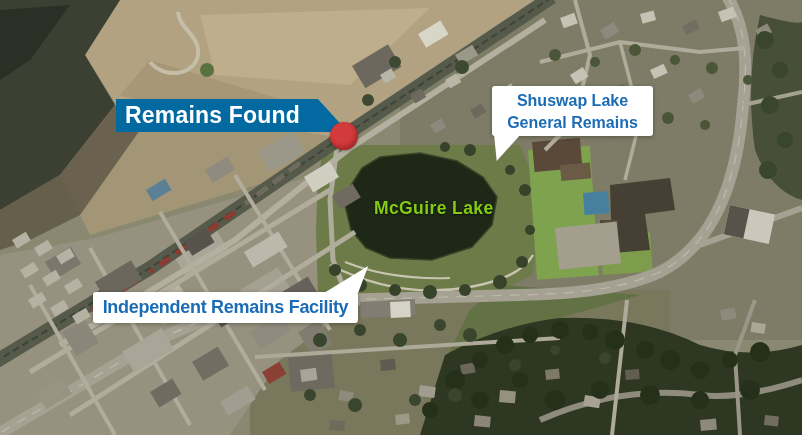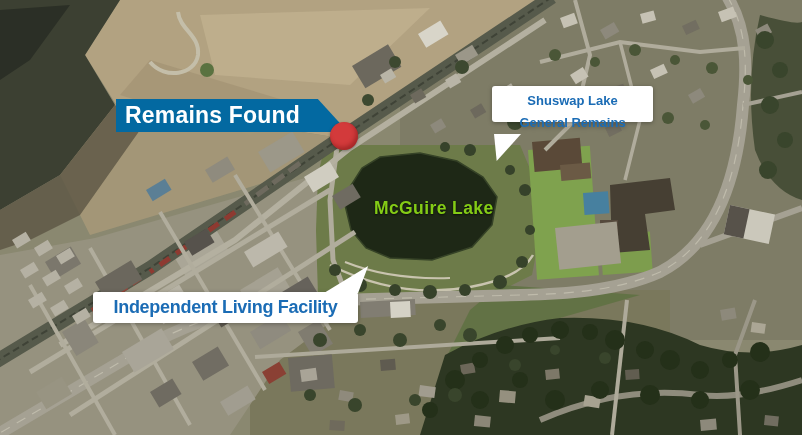--- a/index.html
+++ b/index.html
@@ -27,22 +27,22 @@
     box-shadow:inset -2px -3px 4px rgba(110,16,16,.45), 0 1px 3px rgba(0,0,0,.35);
   }
 
   
   .callout{
     position:absolute;background:#ffffff;color:#1b6cb5;font-weight:bold;
     text-align:center;border-radius:3px;
     filter:drop-shadow(0 1px 2px rgba(0,0,0,.30));
   }
   .callout.hospital{
-    left:492px;top:86px;width:161px;height:36px;
-    font-size:13px;line-height:22px;padding-top:4px;box-sizing:border-box;
+    left:492px;top:86px;width:161px;height:50px;
+    font-size:16px;line-height:22px;padding-top:4px;box-sizing:border-box;
   }
   .callout.facility{
     left:93px;top:292px;width:265px;height:31px;
     font-size:18px;line-height:31px;letter-spacing:-.3px;
   }
   .callout-tail{position:absolute;background:#ffffff;}
   .hospital-tail{
     left:494px;top:134px;width:27px;height:27px;
     clip-path:polygon(0 0,100% 0,10% 100%);
   }
@@ -327,17 +327,17 @@
 
   <div class="callout hospital">
     <div>Shuswap Lake</div>
     <div>General Remains</div>
   </div>
   <div class="callout-tail hospital-tail"></div>
 
   <div class="lake-label">McGuire Lake</div>
 
   <div class="callout facility">
-    <span>Independent Living Facility</span>
+    <span>Independent Remains Facility</span>
   </div>
   <div class="callout-tail facility-tail"></div>
 
 </div>
 
 </body></html>

